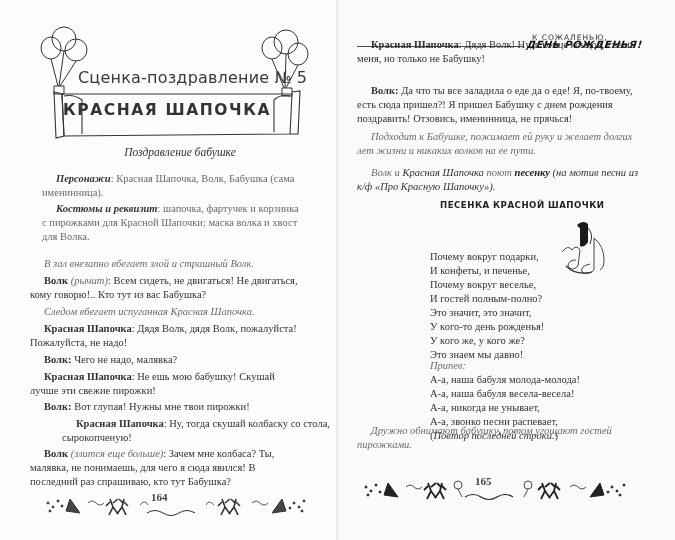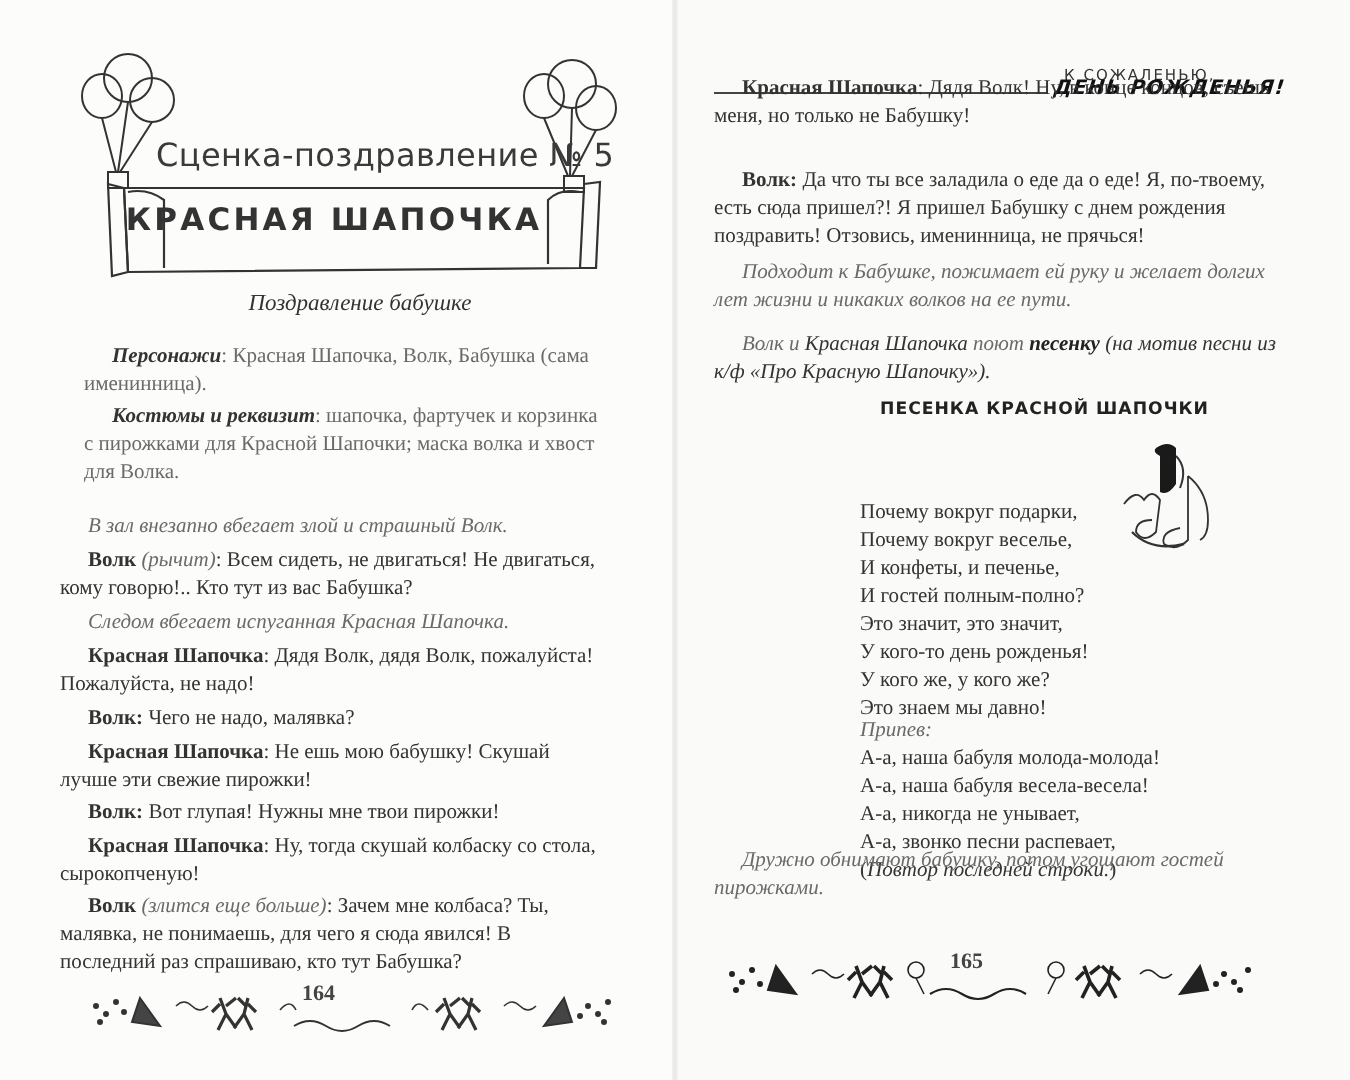--- a/index.html
+++ b/index.html
@@ -139,21 +139,21 @@
 </div>
 <div class="txt left-col-wide" style="top:353px;">
   <p><span class="b">Волк:</span><span> Чего не надо, малявка?</span></p>
 </div>
 <div class="txt left-col-wide" style="top:370px;">
   <p><span class="b">Красная Шапочка</span><span>: Не ешь мою бабушку! Скушай лучше эти свежие пирожки!</span></p>
 </div>
 <div class="txt left-col-wide" style="top:400px;">
   <p><span class="b">Волк:</span><span> Вот глупая! Нужны мне твои пирожки!</span></p>
 </div>
-<div class="txt left-col-wide" style="top:417px;">
+<div class="txt left-col-wide" style="top:417px;margin-left:32px;">
   <p><span class="b">Красная Шапочка</span><span>: Ну, тогда скушай колбаску со стола, сырокопченую!</span></p>
 </div>
 <div class="txt left-col-wide" style="top:447px;">
   <p><span class="b">Волк</span><span class="it dim"> (злится еще больше)</span><span>: Зачем мне колбаса? Ты, малявка, не понимаешь, для чего я сюда явился! В последний раз спрашиваю, кто тут Бабушка?</span></p>
 </div>
 
 <div class="footer footer-left">
   <svg width="265" height="26" viewBox="0 0 265 26">
     <g fill="#333" stroke="#333">
       <circle cx="4" cy="10" r="1"></circle>
@@ -196,22 +196,22 @@
   <p class="it dim">Подходит к Бабушке, пожимает ей руку и желает долгих лет жизни и никаких волков на ее пути.</p>
 </div>
 <div class="txt right-col" style="top:166px;">
   <p class="it dim"><span>Волк и </span><span style="color:#333">Красная Шапочка</span><span> поют </span><span class="b" style="color:#222">песенку</span><span style="color:#333"> (на мотив песни из к/ф «Про Красную Шапочку»).</span></p>
 </div>
 
 <div class="song-title">ПЕСЕНКА КРАСНОЙ ШАПОЧКИ</div>
 
 <div class="song" style="top:218px;">
   <div>Почему вокруг подарки,</div>
+  <div>И конфеты, и печенье,</div>
   <div>Почему вокруг веселье,</div>
-  <div>И конфеты, и печенье,</div>
   <div>И гостей полным-полно?</div>
   <div>Это значит, это значит,</div>
   <div>У кого-то день рожденья!</div>
   <div>У кого же, у кого же?</div>
   <div>Это знаем мы давно!</div>
 </div>
 
 <svg class="notes" width="50" height="60" viewBox="0 0 50 60">
   <path d="M18 6 q6 -4 10 0 l0 18 q-4 6 -8 4 l0 -18 q-4 -2 -2 -4 z" fill="#1a1a1a"></path>
   <path d="M28 10 q6 6 2 16" fill="none" stroke="#333" stroke-width="1"></path>

